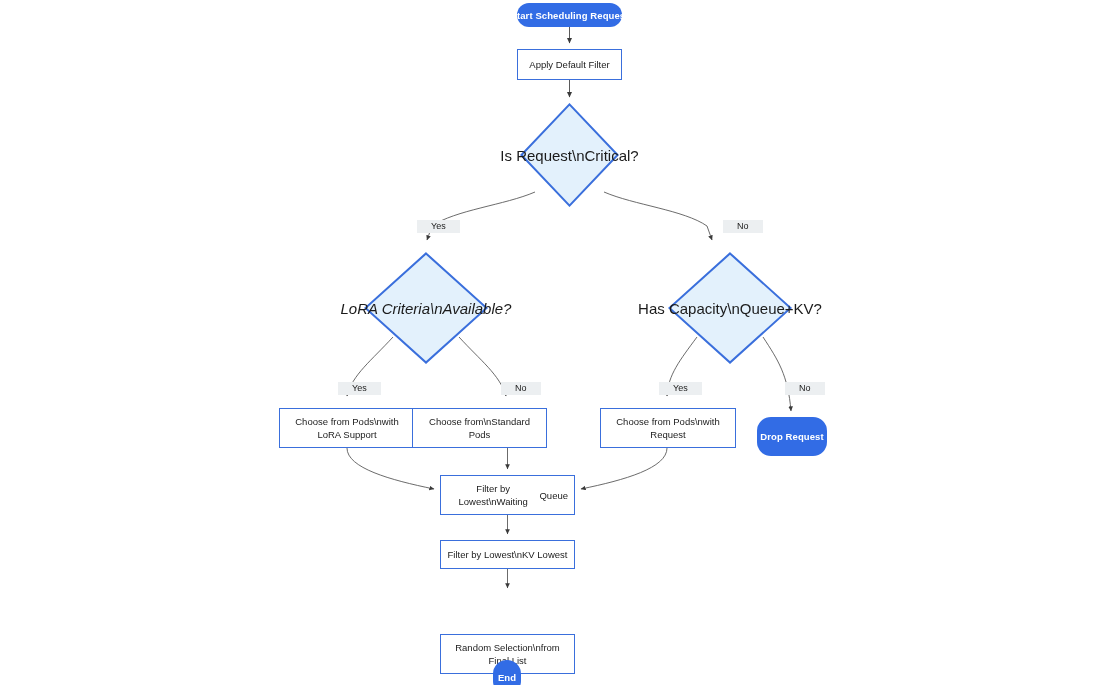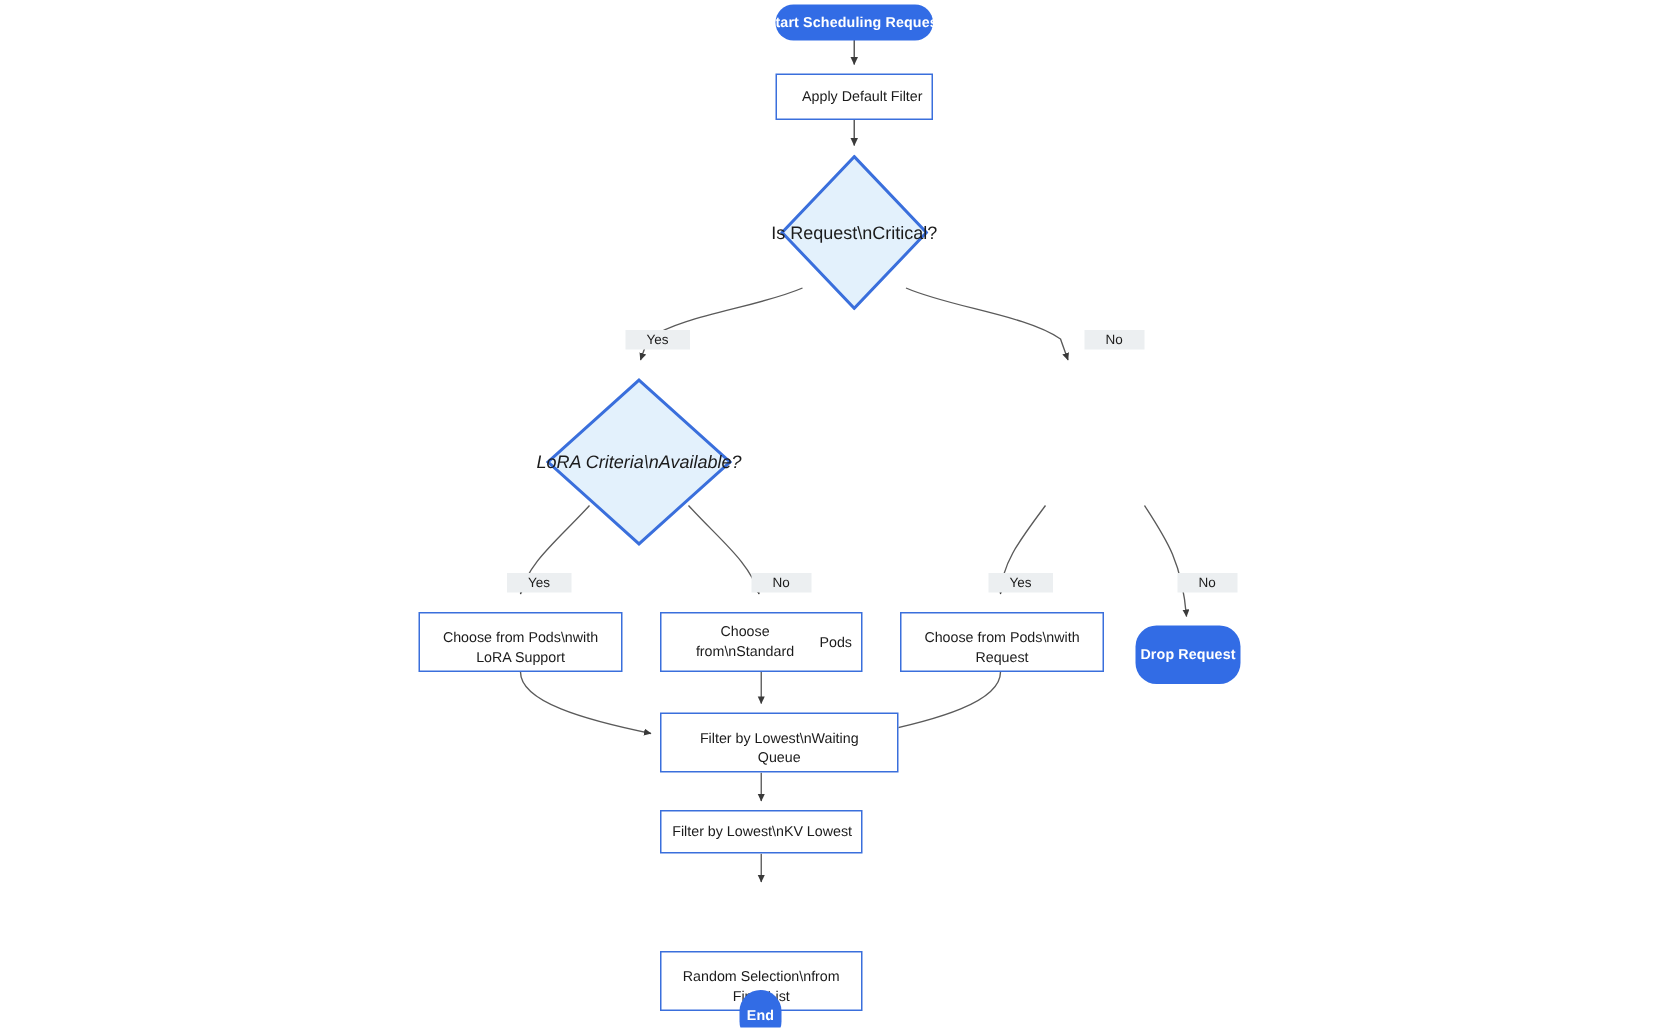--- a/index.html
+++ b/index.html
@@ -46,42 +46,41 @@
     padding: 12px 9px;
     white-space: nowrap;
   }
   .node-process {
     background: #ffffff;
     border: 1.3px solid #3a6fdc;
     color: #1b1b1b;
     font-size: 9.5px;
     line-height: 13px;
     padding: 2px 6px;
-    justify-content: flex-end;
   }
   .node-decision-wrap {
     position: absolute;
   }
   .node-decision-shape {
     position: absolute;
     left: 0;
     top: 0;
     width: 100%;
     height: 100%;
   }
   .node-decision-label {
     position: absolute;
     left: 0;
     top: 0;
     width: 100%;
     height: 100%;
     display: flex;
     align-items: center;
     justify-content: center;
-    font-size: 12px;
+    font-size: 15px;
     color: #1b1b1b;
     white-space: nowrap;
   }
   .edge-label {
     position: absolute;
     background: #eceff1;
     color: #1b1b1b;
     font-size: 9px;
     padding: 1px 14px;
     line-height: 11px;
@@ -145,41 +144,47 @@
     <div class="node-decision-label">Is Request\nCritical?</div>
   </div>
 
   <div class="node-decision-wrap" style="left:364px; top:252px; width:124px; height:112px;font-style:italic;">
     <svg class="node-decision-shape" viewBox="0 0 124 112" preserveAspectRatio="none">
       <polygon points="62,1.4 122.6,56 62,110.6 1.4,56" fill="#e3f1fc" stroke="#3a6fdc" stroke-width="2"></polygon>
     </svg>
     <div class="node-decision-label">LoRA Criteria\nAvailable?</div>
   </div>
 
+  <div class="node-decision-wrap" style="left:668px; top:252px; width:124px; height:112px;">
+    <svg class="node-decision-shape" viewBox="0 0 124 112" preserveAspectRatio="none">
+      <polygon points="62,1.4 122.6,56 62,110.6 1.4,56" fill="#e3f1fc" stroke="#3a6fdc" stroke-width="2"></polygon>
+    </svg>
+    <div class="node-decision-label">Has Capacity\nQueue+KV?</div>
+  </div>
 
   <div class="node node-process" style="left:279px; top:408px; width:136px; height:40px; flex-direction:column;">
     <span class="nline">Choose from Pods\nwith</span>
     <span class="nline">LoRA Support</span>
   </div>
 
-  <div class="node node-process" style="left:440px; top:408px; width:135px; height:40px; ">
+  <div class="node node-process" style="left:412px; top:408px; width:135px; height:40px; flex-direction:column;">
     <span class="nline">Choose from\nStandard</span>
     <span class="nline">Pods</span>
   </div>
 
   <div class="node node-process" style="left:600px; top:408px; width:136px; height:40px; flex-direction:column;">
     <span class="nline">Choose from Pods\nwith</span>
     <span class="nline">Request</span>
   </div>
 
   <div class="node node-terminal" style="left:757px; top:417px; width:70px; height:39px;">
     <span>Drop Request</span>
   </div>
 
-  <div class="node node-process" style="left:440px; top:475px; width:159px; height:40px; flex-direction:column;">
+  <div class="node node-process" style="left:440px; top:475px; width:135px; height:40px; flex-direction:row;">
     <span class="nline">Filter by Lowest\nWaiting</span>
     <span class="nline">Queue</span>
   </div>
 
   <div class="node node-process" style="left:440px; top:540px; width:135px; height:29px;">
     <span class="nline">Filter by Lowest\nKV Lowest</span>
   </div>
 
   <div class="node node-process" style="left:440px; top:594px; width:135px; height:40px; flex-direction:column;margin-top:40px;">
     <span class="nline">Random Selection\nfrom</span>

